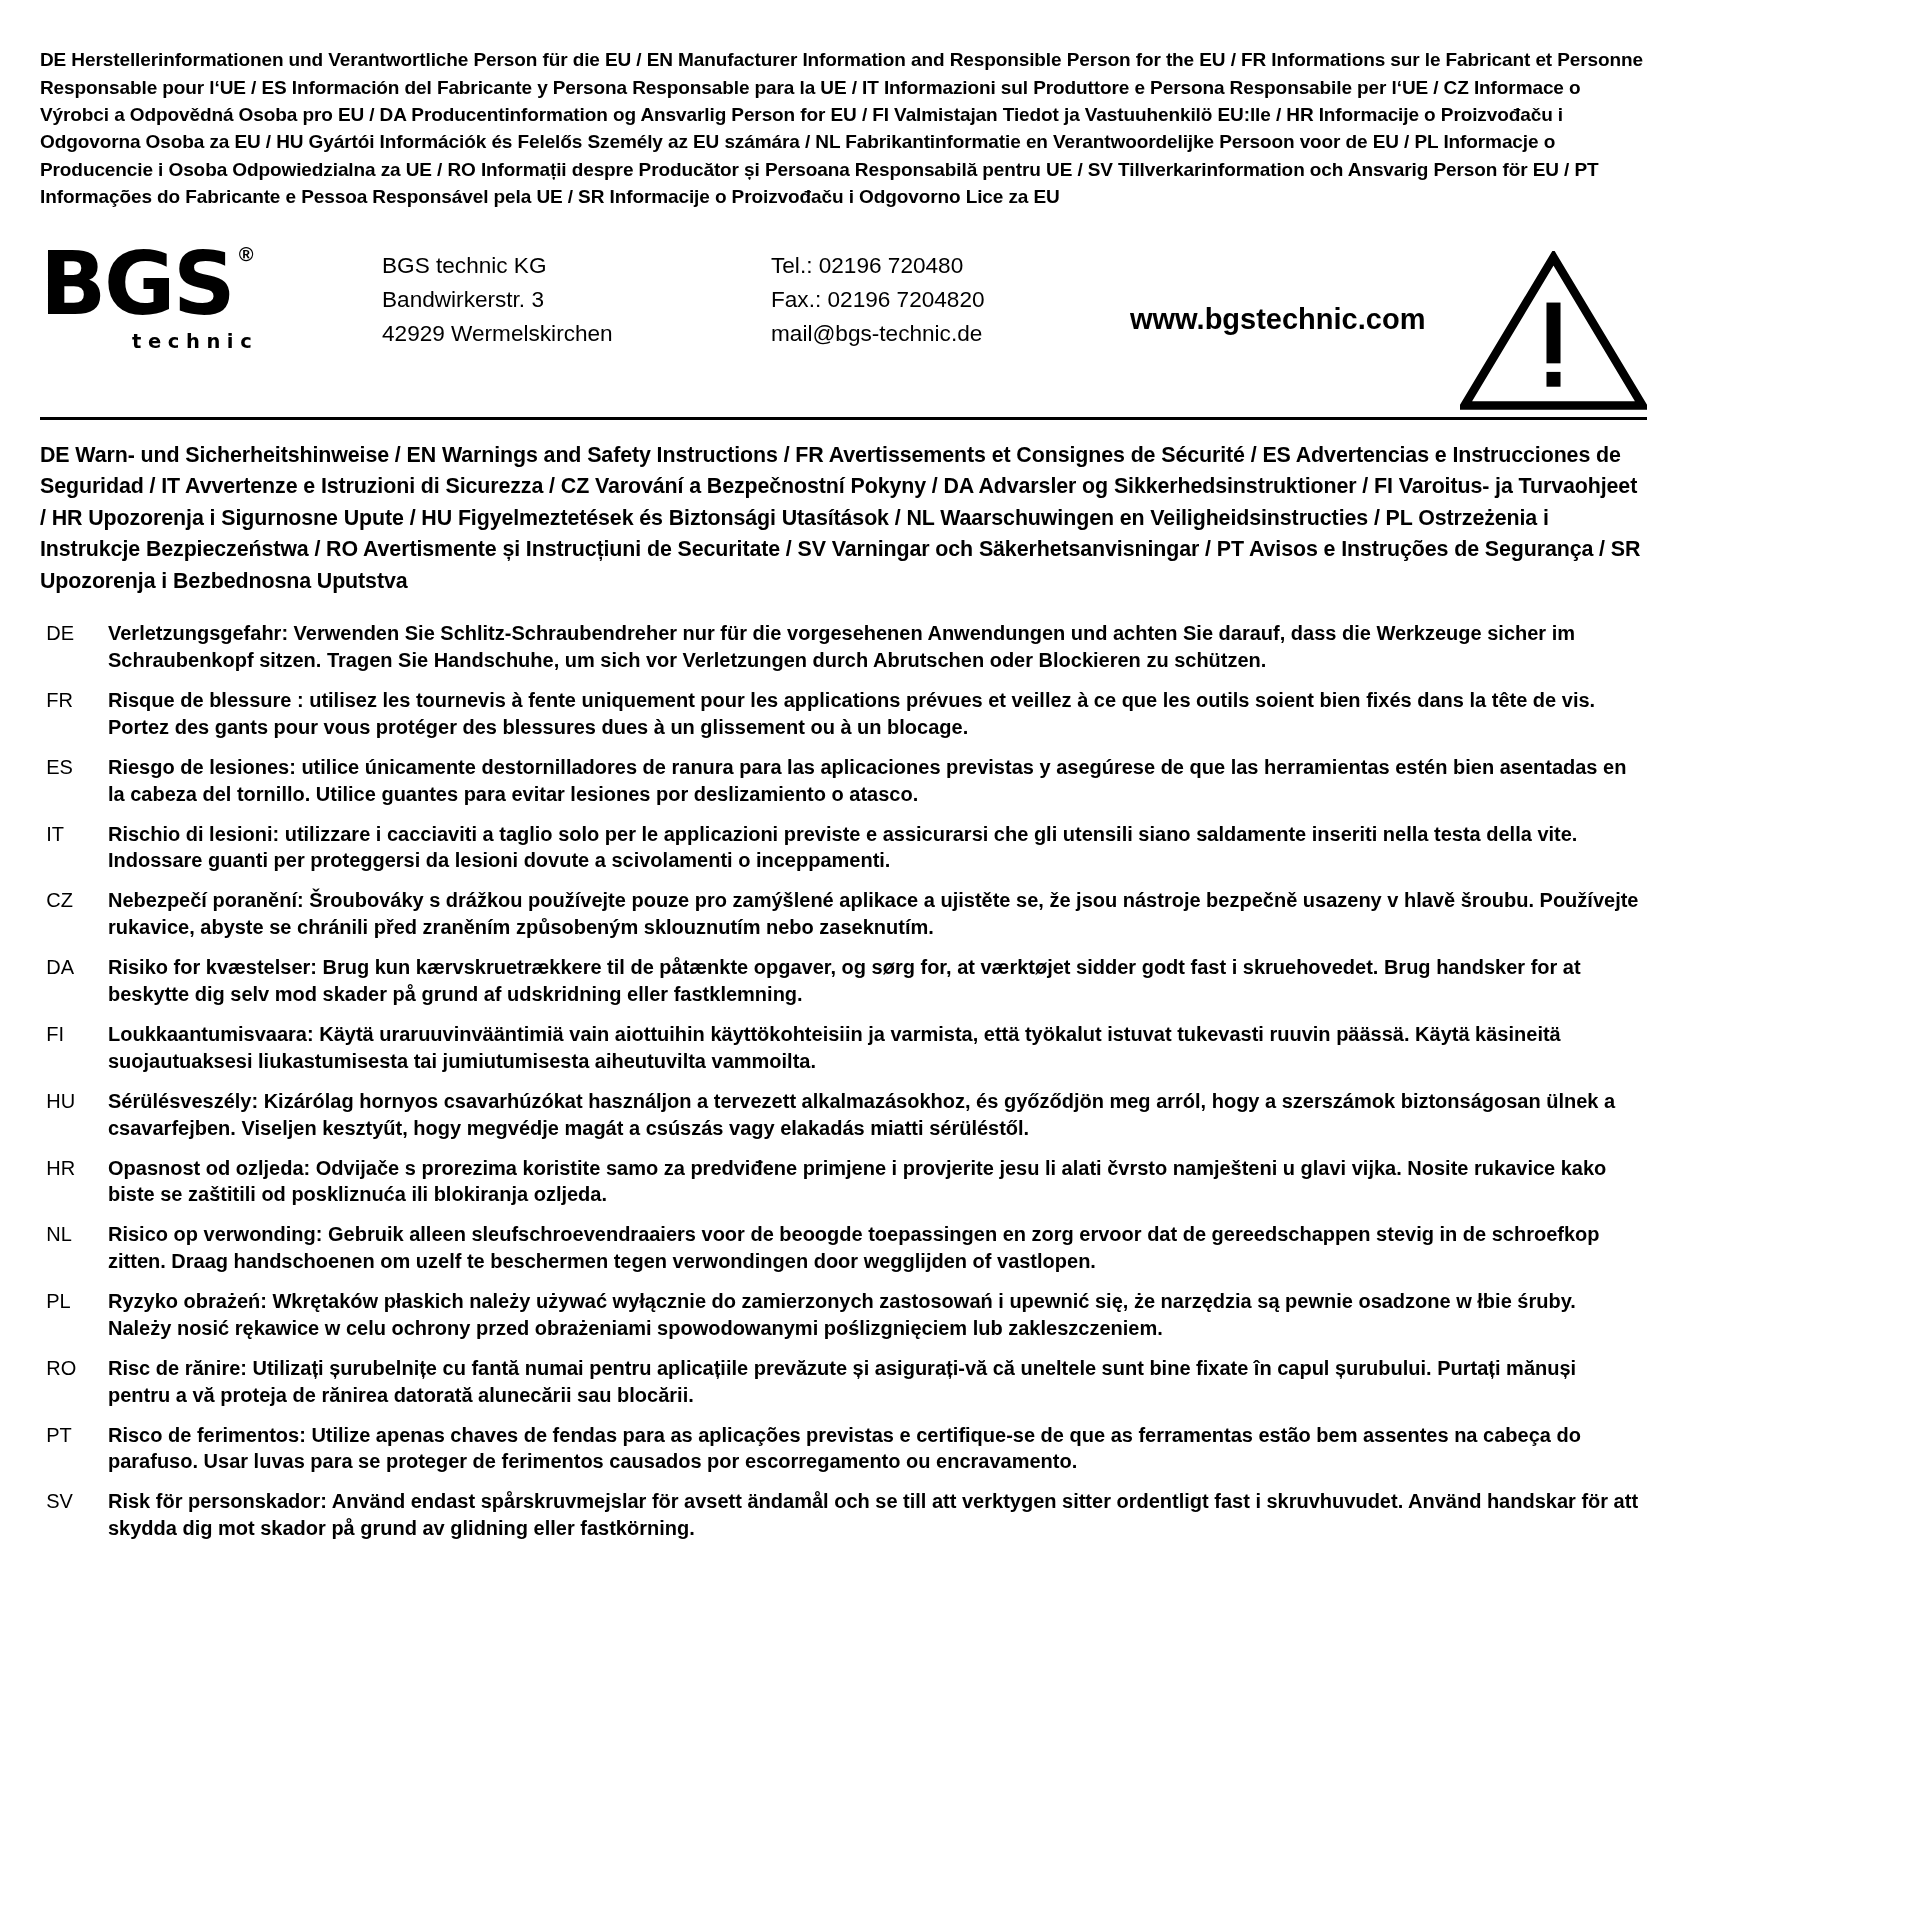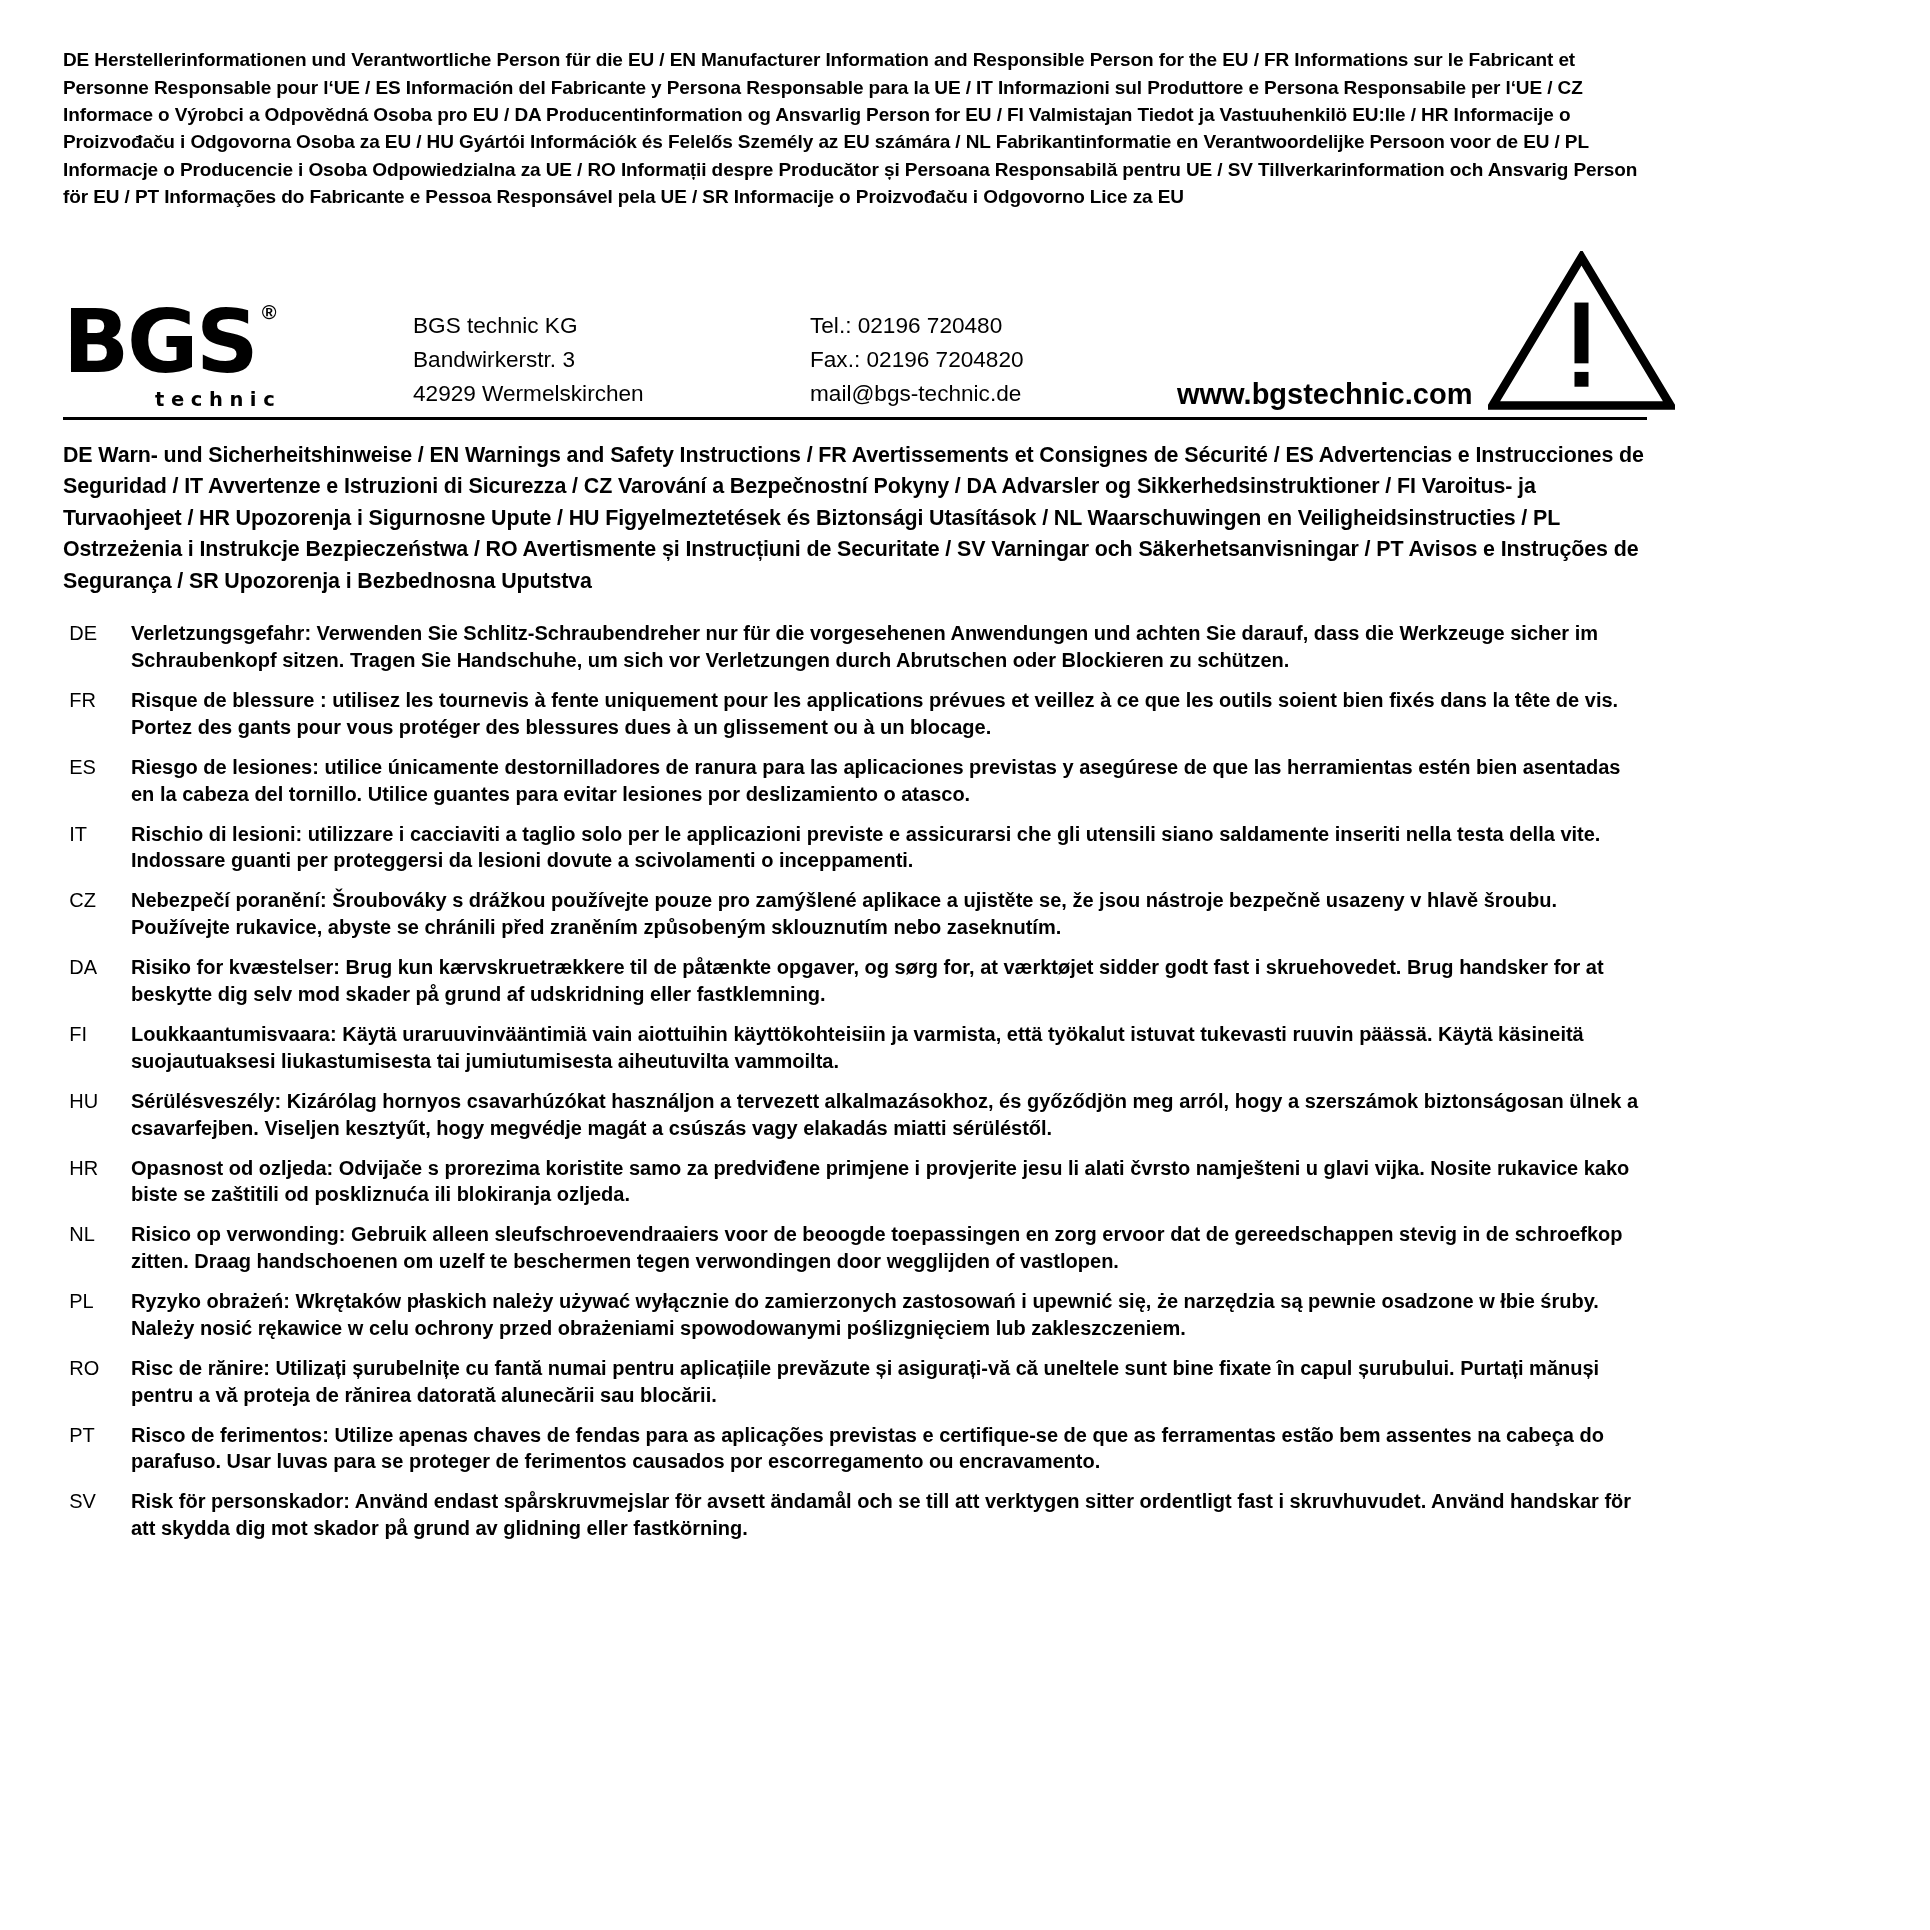--- a/index.html
+++ b/index.html
@@ -11,41 +11,40 @@
     width: 1930px;
     height: 1930px;
     font-family: "Liberation Sans", sans-serif;
     color: #000000;
     -webkit-font-smoothing: antialiased;
   }
   .page {
     box-sizing: border-box;
     width: 1695px;
     height: 1930px;
-    padding: 37px 48px 0 63px;
+    padding: 37px 48px 0 40px;
   }
 
   
   .top-header {
     font-size: 19px;
     font-weight: bold;
     line-height: 1.44;
     letter-spacing: -0.1px;
     text-align: left;
     margin: 9.3px 0 17px 0;
   }
 
   
   .company-band {
     display: flex;
-    align-items: flex-end;
+    align-items: flex-start;
     padding: 7.8px 0 6.2px 0;
     border-bottom: 3.9px solid #000;
     margin-bottom: 0;
-    gap: 8px;
   }
   .logo-block {
     width: 342px;
     flex: 0 0 342px;
     padding-top: 6.2px;
   }
   .logo-wrap {
     position: relative;
     display: inline-block;
   }

